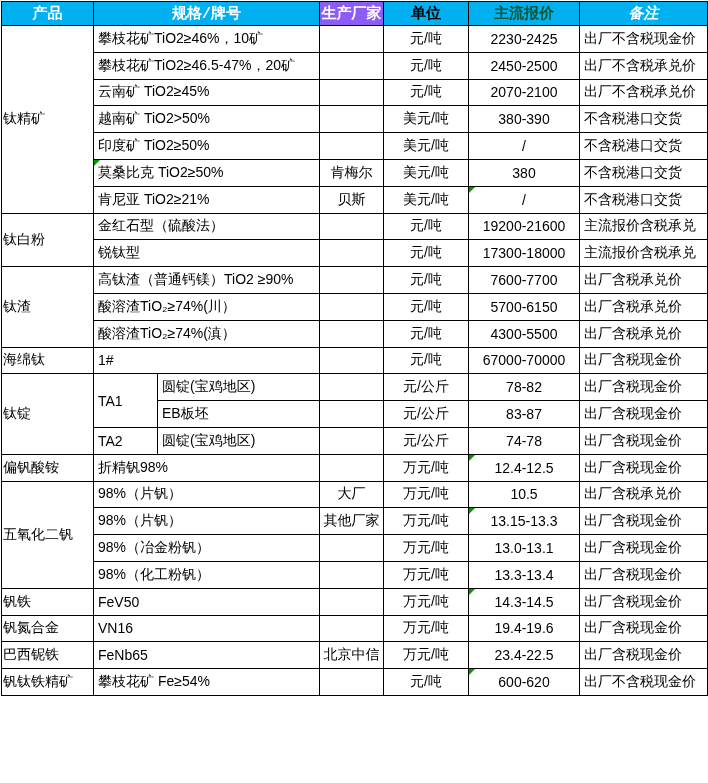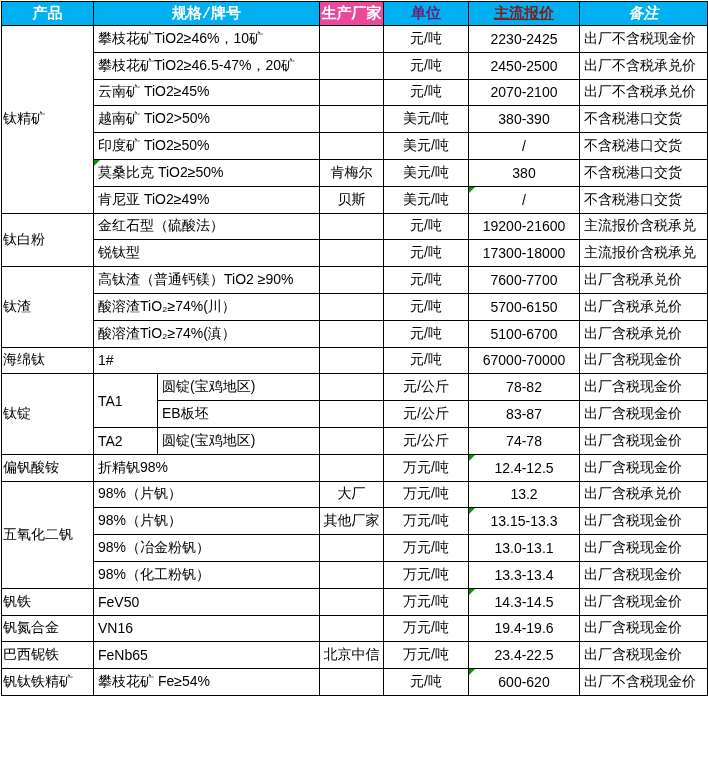--- a/index.html
+++ b/index.html
@@ -45,23 +45,23 @@
         <col style="width:162px">
       <col style="width:64px">
         <col style="width:85px">
         <col style="width:111px">
       <col style="width:128px">
     </colgroup>
     <thead>
       <tr>
         <th style="background: rgb(0, 176, 240); color: rgb(255, 255, 255);">产品</th>
         <th colspan="2" style="background: rgb(0, 176, 240); color: rgb(255, 255, 255); font-family: Liberation Mono, monospace;">规格/牌号</th>
-        <th style="background: #ec4899; color: rgb(255, 255, 255);">生产厂家</th>
-        <th style="background: rgb(0, 176, 240); color: #701a75;">单位</th>
-        <th style="background: rgb(0, 176, 240); color: #7f1d1d; text-decoration: underline;">主流报价</th>
+        <th style="background: #8b5cf6; color: rgb(255, 255, 255);">生产厂家</th>
+        <th style="background: rgb(0, 176, 240); color: #000000;">单位</th>
+        <th style="background: rgb(0, 176, 240); color: #14532d;">主流报价</th>
         <th style="background: rgb(0, 176, 240); color: rgb(255, 255, 255); font-style: italic;">备注</th>
       </tr>
     </thead>
     <tbody>
         <tr>
           <td class="product" rowspan="7">钛精矿</td>
           <td class="l" colspan="2">攀枝花矿TiO2≥46%，10矿</td>
           <td class="c"></td>
           <td class="c">元/吨</td>
           <td class="c">2230-2425</td>
@@ -96,21 +96,21 @@
           <td class="l">不含税港口交货</td>
         </tr>
         <tr>
           <td class="l" colspan="2">莫桑比克 TiO2≥50%<span class="flag" style="border-top-color: rgb(0, 154, 0);"></span></td>
           <td class="c">肯梅尔</td>
           <td class="c">美元/吨</td>
           <td class="c">380</td>
           <td class="l">不含税港口交货</td>
         </tr>
         <tr>
-          <td class="l" colspan="2">肯尼亚 TiO2≥49%</td>
+          <td class="l" colspan="2">肯尼亚 TiO2≥21%</td>
           <td class="c">贝斯</td>
           <td class="c">美元/吨</td>
           <td class="c">/<span class="flag" style="border-top-color: rgb(0, 154, 0);"></span></td>
           <td class="l">不含税港口交货</td>
         </tr>
         <tr>
           <td class="product" rowspan="2">钛白粉</td>
           <td class="l" colspan="2">金红石型（硫酸法）</td>
           <td class="c"></td>
           <td class="c">元/吨</td>
@@ -136,21 +136,21 @@
           <td class="l" colspan="2">酸溶渣TiO₂≥74%(川）</td>
           <td class="c"></td>
           <td class="c">元/吨</td>
           <td class="c">5700-6150</td>
           <td class="l">出厂含税承兑价</td>
         </tr>
         <tr>
           <td class="l" colspan="2">酸溶渣TiO₂≥74%(滇）</td>
           <td class="c"></td>
           <td class="c">元/吨</td>
-          <td class="c">5100-6700</td>
+          <td class="c">4300-5500</td>
           <td class="l">出厂含税承兑价</td>
         </tr>
         <tr>
           <td class="product" rowspan="1">海绵钛</td>
           <td class="l" colspan="2">1#</td>
           <td class="c"></td>
           <td class="c">元/吨</td>
           <td class="c">67000-70000</td>
           <td class="l">出厂含税现金价</td>
         </tr>
@@ -184,21 +184,21 @@
           <td class="c"></td>
           <td class="c">万元/吨</td>
           <td class="c">12.4-12.5<span class="flag" style="border-top-color: rgb(0, 154, 0);"></span></td>
           <td class="l">出厂含税现金价</td>
         </tr>
         <tr>
           <td class="product" rowspan="4">五氧化二钒</td>
           <td class="l" colspan="2">98%（片钒）</td>
           <td class="c">大厂</td>
           <td class="c">万元/吨</td>
-          <td class="c">13.2</td>
+          <td class="c">10.5</td>
           <td class="l">出厂含税承兑价</td>
         </tr>
         <tr>
           <td class="l" colspan="2">98%（片钒）</td>
           <td class="c">其他厂家</td>
           <td class="c">万元/吨</td>
           <td class="c">13.15-13.3<span class="flag" style="border-top-color: rgb(0, 154, 0);"></span></td>
           <td class="l">出厂含税现金价</td>
         </tr>
         <tr>

